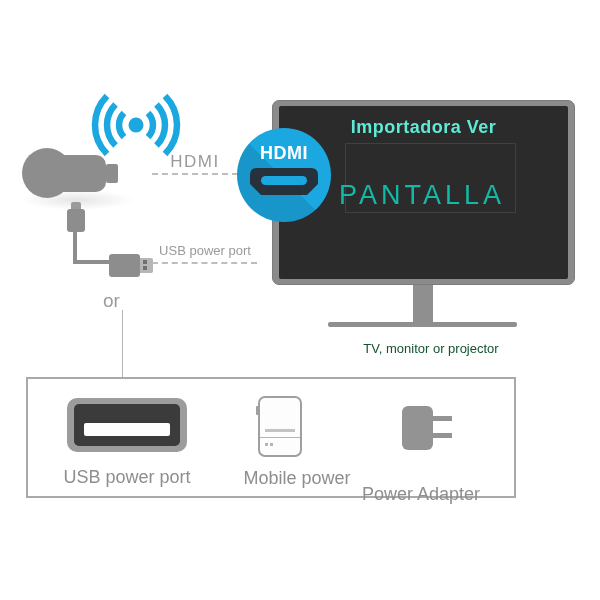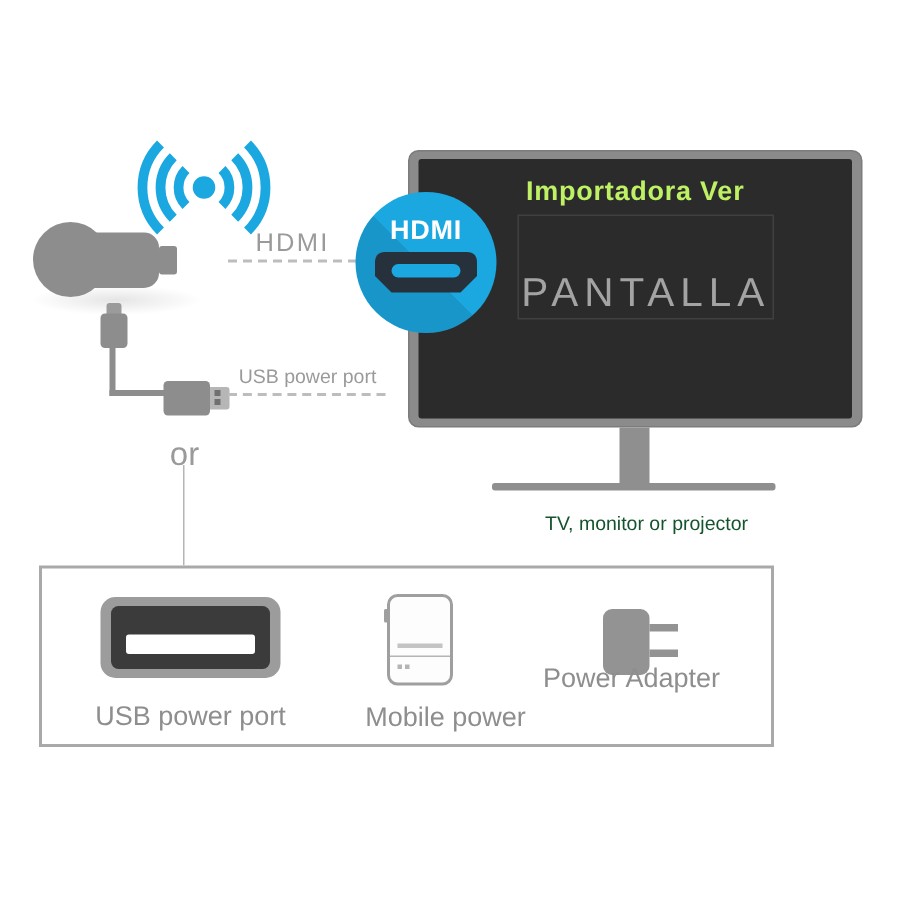--- a/index.html
+++ b/index.html
@@ -25,33 +25,33 @@
   .usb-plug-metal{left:140px;top:258px;width:13px;height:15px;background:#b6b6b6;border-radius:0 2px 2px 0;}
   .usb-hole{width:4px;height:4px;background:#707070;position:absolute;left:3px;}
   .usb-hole.h1{top:2px;} .usb-hole.h2{top:8px;}
 
   
   .lbl{color:#9a9a9a;}
   .hdmi-label{left:150px;top:152px;width:90px;text-align:center;font-size:17px;letter-spacing:1.5px;}
   .dash1{left:152px;top:173px;width:86px;border-top:2px dashed #bdbdbd;}
   .usbtop-label{left:152px;top:243px;width:106px;text-align:center;font-size:13px;}
   .dash2{left:152px;top:262px;width:105px;border-top:2px dashed #bdbdbd;}
-  .or-label{left:103px;top:290px;width:40px;text-align:center;font-size:22px;}
+  .or-label{left:103px;top:290px;width:40px;text-align:left;font-size:19px;}
   .vline{left:122px;top:310px;width:1px;height:67px;background:#b5b5b5;}
 
   
   .tv-frame{left:272px;top:100px;width:303px;height:185px;background:#8b8b8b;
     border:1px solid #7c7c7c;border-radius:7px;box-sizing:border-box;}
   .tv-screen{left:279px;top:106px;width:289px;height:173px;background:#2b2b2b;border-radius:2px;}
   .tv-title{position:absolute;top:11px;left:0;width:100%;text-align:center;
-    font-size:18px;font-weight:bold;color:#bef264;letter-spacing:0.5px;}
+    font-size:18px;font-weight:bold;color:#5eead4;letter-spacing:0.5px;}
   .tv-faint-rect{position:absolute;left:66px;top:37px;width:171px;height:70px;
     border:1px solid #404040;box-sizing:border-box;}
-  .tv-display-text{position:absolute;left:60px;top:74px;width:183px;text-align:center;
-    font-size:27px;color:#a3a3a3;letter-spacing:4px;font-weight:400;}
+  .tv-display-text{position:absolute;left:60px;top:74px;width:183px;text-align:left;
+    font-size:27px;color:#14b8a6;letter-spacing:4px;font-weight:400;}
   .tv-neck{left:413px;top:285px;width:20px;height:38px;background:#8f8f8f;}
   .tv-base{left:328px;top:322px;width:189px;height:5px;background:#8f8f8f;border-radius:2px;}
   .tv-caption{left:331px;top:341px;width:200px;text-align:center;font-size:13px;color:#14532d;}
 
   
   .hdmi-badge{left:237px;top:128px;width:94px;height:94px;border-radius:50%;
     background:#1ba7e0;overflow:hidden;}
   .hdmi-badge::after{content:"";position:absolute;inset:0;border-radius:50%;
     background:linear-gradient(225deg, rgba(0,0,0,0) 52%, rgba(0,0,0,0.10) 52%);}
   .hdmi-badge-text{position:absolute;top:15px;left:0;width:100%;text-align:center;
@@ -68,21 +68,21 @@
     border-radius:7px;background:#fdfdfd;box-sizing:border-box;}
   .mobile-bump{position:absolute;left:-4px;top:8px;width:3px;height:9px;background:#9f9f9f;border-radius:1px;}
   .mobile-textbar{position:absolute;left:5px;top:31px;width:30px;height:3px;background:#c4c4c4;}
   .mobile-divider{position:absolute;left:0;top:39px;width:100%;height:1px;background:#b5b5b5;}
   .mobile-dot{position:absolute;top:45px;width:3px;height:3px;background:#b5b5b5;}
   .mobile-dot.d1{left:5px;} .mobile-dot.d2{left:10px;}
   .adapter-body{left:402px;top:406px;width:31px;height:44px;border-radius:6px;background:#939393;}
   .adapter-prong{width:19px;height:5px;background:#939393;}
   .prong1{left:433px;top:416px;} .prong2{left:433px;top:433px;}
   .opt-label{font-size:18px;color:#8e8e8e;text-align:center;width:162px;}
-  .opt1{left:46px;top:467px;} .opt2{left:216px;top:468px;} .opt3{left:340px;top:442px;}
+  .opt1{left:46px;top:467px;} .opt2{left:216px;top:468px;} .opt3{left:340px;top:484px;}
 </style>
 </head>
 <body>
 
 <svg class="abs" style="left:80px;top:90px;" width="112" height="70" viewBox="0 0 112 70">
   <circle cx="56" cy="35" r="7.5" fill="#1ba7e0"></circle>
   <g fill="none" stroke="#1ba7e0" stroke-width="6.5">
     <path d="M 44.0 23.0 A 17 17 0 0 0 44.0 47.0"></path>
     <path d="M 35.5 14.5 A 29 29 0 0 0 35.5 55.5"></path>
     <path d="M 27.0 6.0  A 41 41 0 0 0 27.0 64.0"></path>

